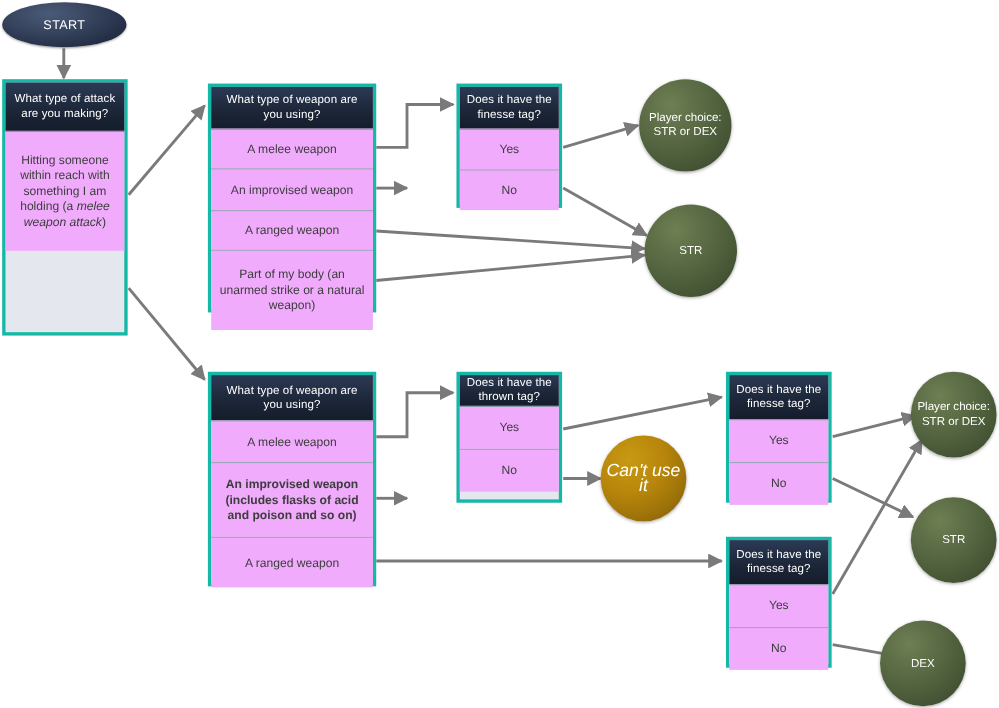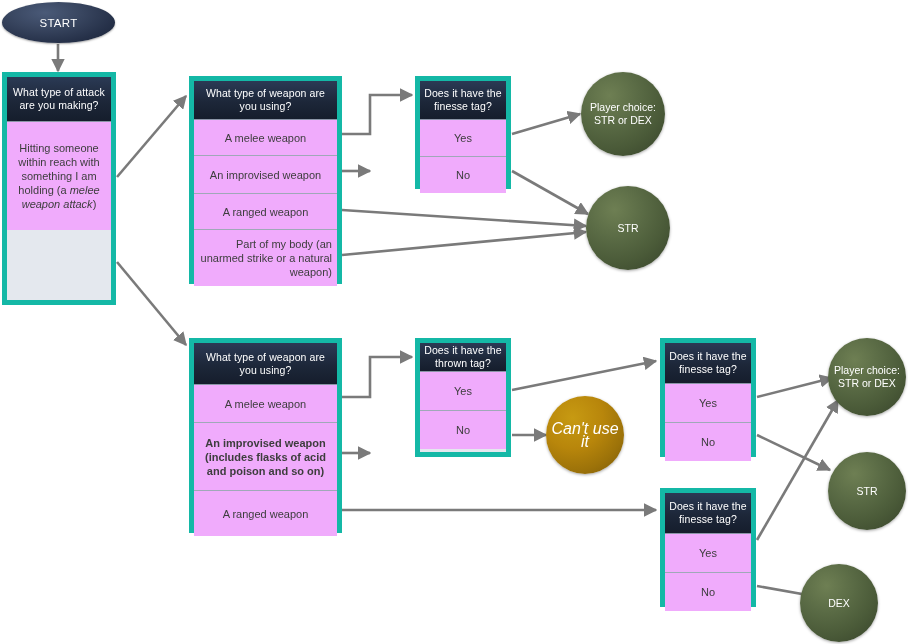--- a/index.html
+++ b/index.html
@@ -18,21 +18,21 @@
     position:absolute;
     left:0;top:0;
     width:908px;height:644px;
     pointer-events:none;
   }
 
   
   .tbl{
     position:absolute;
     box-sizing:border-box;
-    border:5px solid #14b8a6;
+    border:3px solid #14b8a6;
     background:#e4e8ee;
     z-index:3;
   }
   .tbl .hdr{
     box-sizing:border-box;
     background:linear-gradient(to bottom,#2b3a55 0%,#1d2739 55%,#151d2c 100%);
     color:#ffffff;
     font-size:10.5px;
     line-height:13px;
     text-align:center;
@@ -149,21 +149,21 @@
         <span>Hitting someone within reach with something I am holding (a </span><i>melee weapon attack</i><span>)</span>
       </span>
     </div>
   </div>
 
   <div class="tbl" style="left:189px;top:76px;width:153px;height:208px;">
     <div class="hdr" style="height:38px;">What type of weapon are you using?</div>
     <div class="row first" style="height:36px;">A melee weapon</div>
     <div class="row" style="height:38px;">An improvised weapon</div>
     <div class="row" style="height:36px;">A ranged weapon</div>
-    <div class="row" style="height:57px;text-align:right;">Part of my body (an unarmed strike or a natural weapon)</div>
+    <div class="row" style="height:73px;">Part of my body (an unarmed strike or a natural weapon)</div>
   </div>
 
   <div class="tbl" style="left:415px;top:76px;width:96px;height:113px;">
     <div class="hdr" style="height:38px;">Does it have the finesse tag?</div>
     <div class="row first" style="height:37px;">Yes</div>
     <div class="row" style="height:37px;">No</div>
   </div>
 
   <div class="ellipse green" style="left:581px;top:72px;width:84px;height:84px;">
     <span>Player choice: STR or DEX</span>

